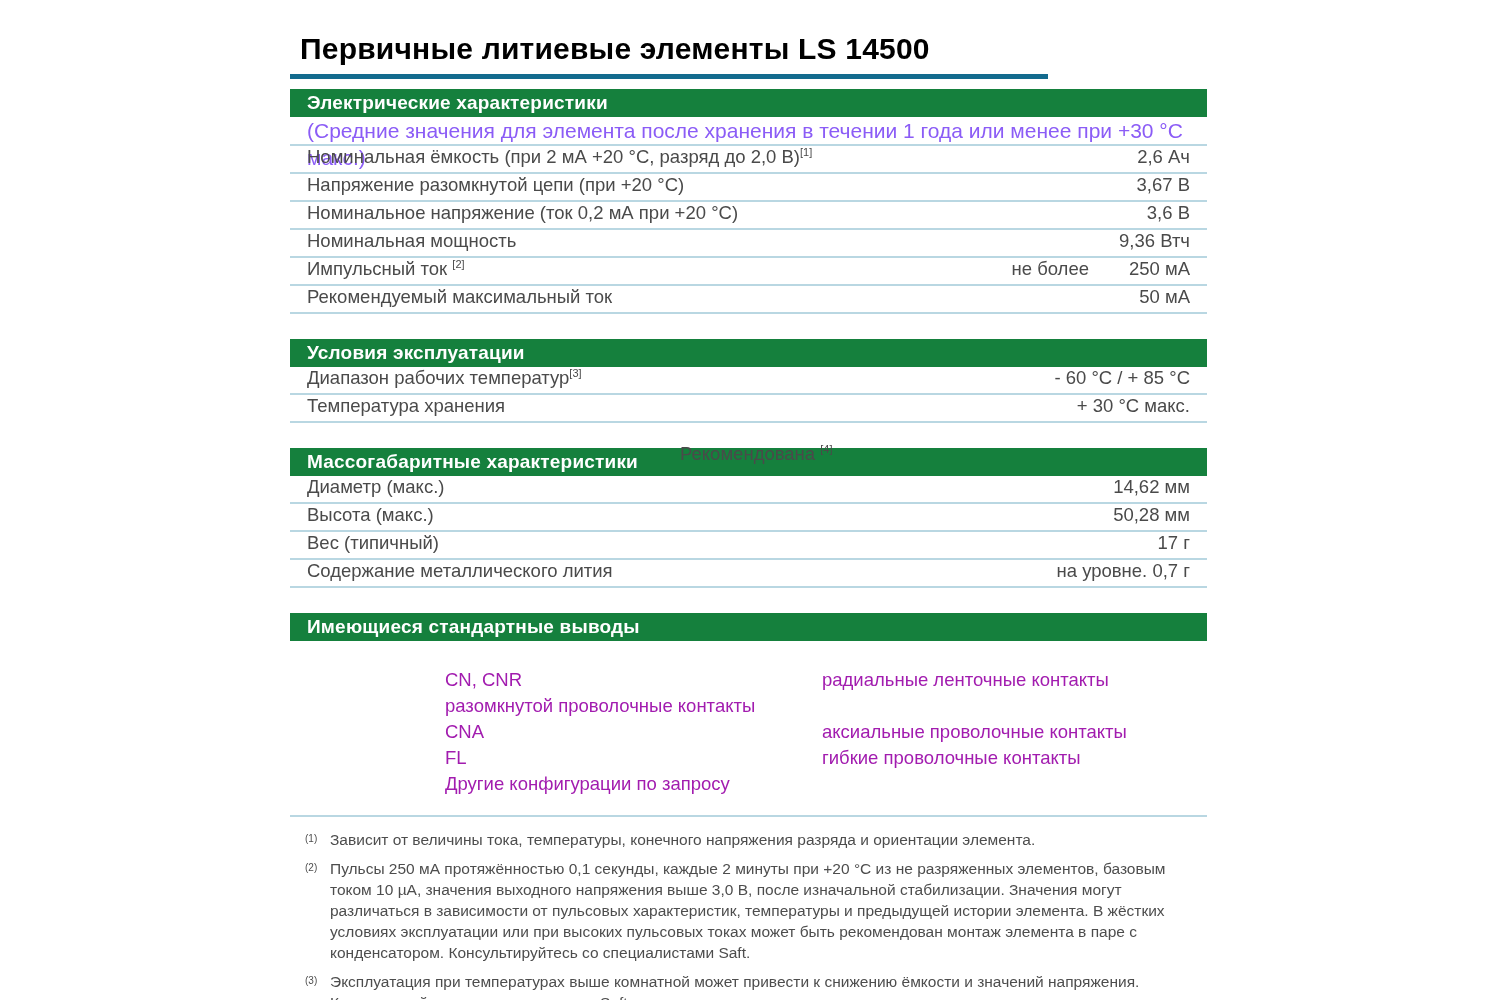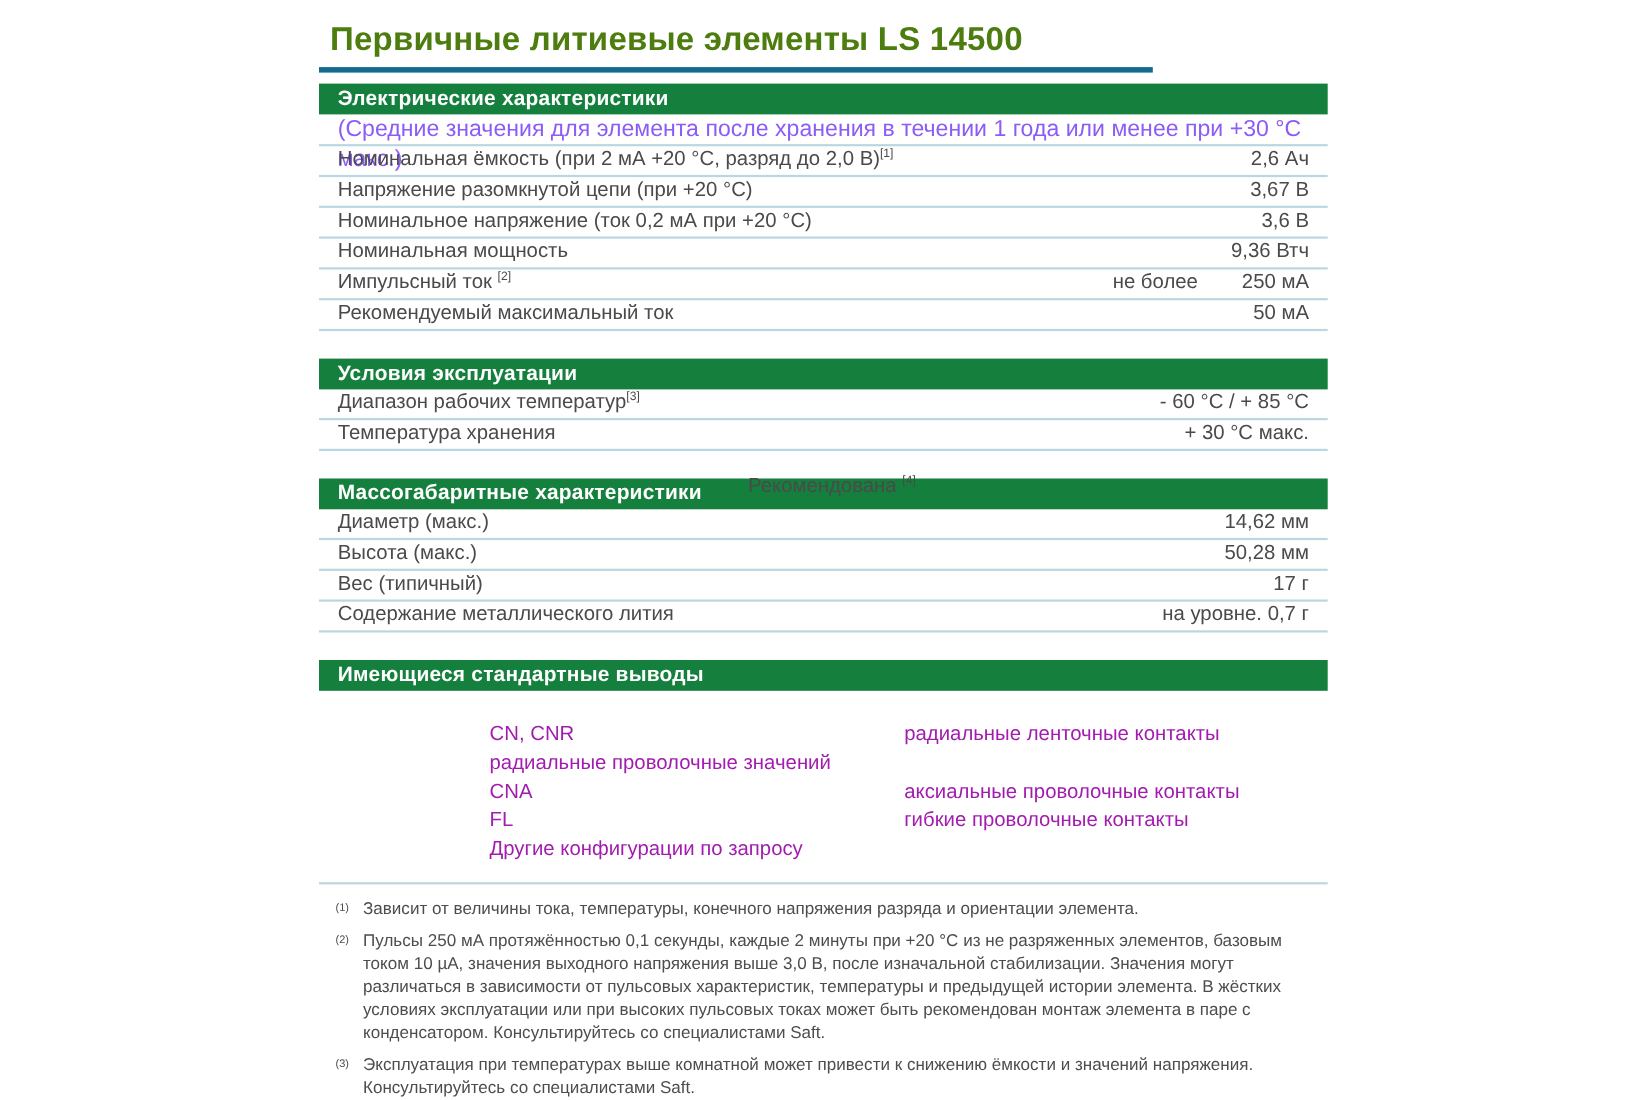--- a/index.html
+++ b/index.html
@@ -11,26 +11,26 @@
     position:relative;
     overflow:hidden;
   }
   .sheet{
     position:absolute;
     left:290px; top:14px;
     width:917px;
   }
   
   .doc-title{
-    color:#4d7c0f;
+    color:#000000;
     font-size:30px;
     font-weight:bold;
     letter-spacing:0.2px;
     padding-left:10px;
-    margin:3px 0 6px 0;
+    margin:16px 0 6px 0;
     line-height:38px;
   }
   .title-underline{
     height:5px;
     background:#136b8e;
     width:758px;
     margin:0 0 10px 0;
   }
   
   .section-bar{
@@ -182,21 +182,21 @@
   </div>
 
   <div class="section" style="margin-bottom:0;">
     <div class="section-bar">Имеющиеся стандартные выводы</div>
     <div class="terminals-body">
       <div class="terminal-row">
         <span class="terminal-code">CN, CNR</span>
         <span class="terminal-desc">радиальные ленточные контакты</span>
       </div>
       <div class="terminal-row">
-        <span class="terminal-desc">радиальные проволочные значений</span>
+        <span class="terminal-desc">разомкнутой проволочные контакты</span>
       </div>
       <div class="terminal-row">
         <span class="terminal-code">CNA</span>
         <span class="terminal-desc">аксиальные проволочные контакты</span>
       </div>
       <div class="terminal-row">
         <span class="terminal-code">FL</span>
         <span class="terminal-desc">гибкие проволочные контакты</span>
       </div>
       <div class="terminal-row">

